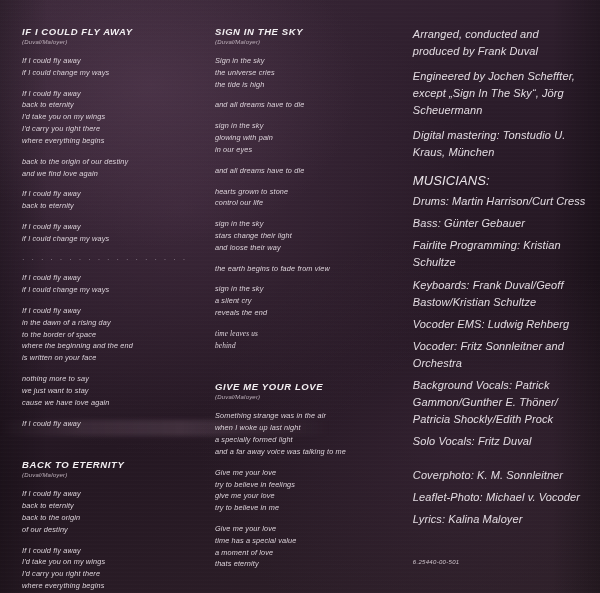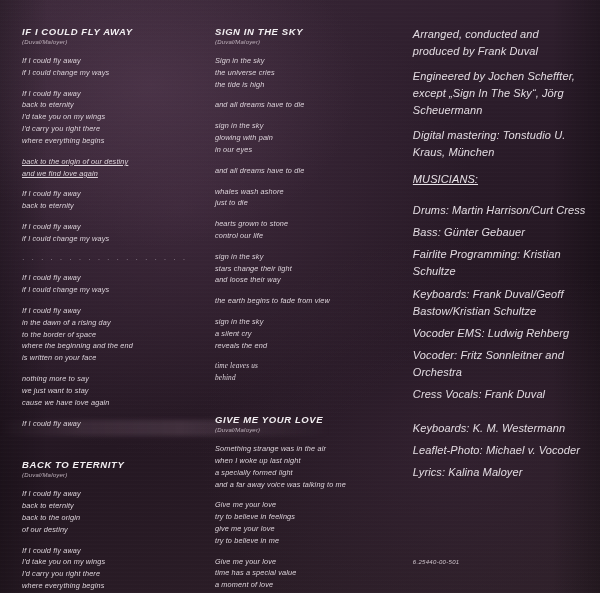--- a/index.html
+++ b/index.html
@@ -102,26 +102,25 @@
   .cred-line {
     font-size: 11px;
     font-style: italic;
     line-height: 1.55;
     color: #e2dbe1;
     margin: 0 0 8px 0;
     letter-spacing: 0.1px;
   }
   .cred-line.tight { margin-bottom: 5px; }
   .cred-head {
-    font-size: 11px;
+    font-size: 13px;
     font-style: italic;
     color: #e9e3e8;
-    margin: 12px 0 17px 0;
+    margin: 12px 0 5px 0;
     letter-spacing: 0.1px;
-    text-decoration: underline;
   }
   .catalog {
     position: absolute;
     left: 0;
     bottom: 8px;
     font-size: 6px;
     font-style: italic;
     color: #cfc5cd;
     letter-spacing: 0.3px;
   }
@@ -141,21 +140,21 @@
       <div class="block">
         <h2 class="song-title">IF I COULD FLY AWAY</h2>
         <div class="credit">(Duval/Maloyer)</div>
         <p class="stanza" style="white-space: pre-line;">If I could fly away
 if I could change my ways</p>
         <p class="stanza" style="white-space: pre-line;">If I could fly away
 back to eternity
 I'd take you on my wings
 I'd carry you right there
 where everything begins</p>
-        <p class="stanza" style="white-space: pre-line; text-decoration: underline;">back to the origin of our destiny
+        <p class="stanza" style="white-space: pre-line;">back to the origin of our destiny
 and we find love again</p>
         <p class="stanza" style="white-space: pre-line;">If I could fly away
 back to eternity</p>
         <p class="stanza" style="white-space: pre-line;">If I could fly away
 if I could change my ways</p>
         <p class="stanza dots">· · · · · · · · · · · · · · · · · ·</p>
         <p class="stanza" style="white-space: pre-line;">If I could fly away
 if I could change my ways</p>
         <p class="stanza" style="white-space: pre-line;">If I could fly away
 in the dawn of a rising day
@@ -189,22 +188,20 @@
         <h2 class="song-title">SIGN IN THE SKY</h2>
         <div class="credit">(Duval/Maloyer)</div>
         <p class="stanza" style="white-space: pre-line;">Sign in the sky
 the universe cries
 the tide is high</p>
         <p class="stanza">and all dreams have to die</p>
         <p class="stanza" style="white-space: pre-line;">sign in the sky
 glowing with pain
 in our eyes</p>
         <p class="stanza">and all dreams have to die</p>
-        <p class="stanza" style="white-space: pre-line;">whales wash ashore
-just to die</p>
         <p class="stanza" style="white-space: pre-line;">hearts grown to stone
 control our life</p>
         <p class="stanza" style="white-space: pre-line;">sign in the sky
 stars change their light
 and loose their way</p>
         <p class="stanza">the earth begins to fade from view</p>
         <p class="stanza" style="white-space: pre-line;">sign in the sky
 a silent cry
 reveals the end</p>
         <p class="stanza" style="white-space: pre-line; font-family: Liberation Serif, serif;">time leaves us
@@ -237,24 +234,26 @@
 except „Sign In The Sky“, Jörg Scheuermann</p>
       <p class="cred-line">Digital mastering: Tonstudio U. Kraus, München</p>
 
       <p class="cred-head">MUSICIANS:</p>
       <p class="cred-line tight">Drums: Martin Harrison/Curt Cress</p>
       <p class="cred-line tight">Bass: Günter Gebauer</p>
       <p class="cred-line tight">Fairlite Programming: Kristian Schultze</p>
       <p class="cred-line tight">Keyboards: Frank Duval/Geoff Bastow/Kristian Schultze</p>
       <p class="cred-line tight">Vocoder EMS: Ludwig Rehberg</p>
       <p class="cred-line tight">Vocoder: Fritz Sonnleitner and Orchestra</p>
-      <p class="cred-line tight">Cress Vocals: Frank Duval</p>
+      <p class="cred-line tight" style="white-space: pre-line;">Background Vocals: Patrick Gammon/Gunther E. Thöner/
+Patricia Shockly/Edith Prock</p>
+      <p class="cred-line tight">Solo Vocals: Fritz Duval</p>
 
       <div class="spacer-12"></div>
-      <p class="cred-line tight">Keyboards: K. M. Westermann</p>
+      <p class="cred-line tight">Coverphoto: K. M. Sonnleitner</p>
       <p class="cred-line tight">Leaflet-Photo: Michael v. Vocoder</p>
       <p class="cred-line tight">Lyrics: Kalina Maloyer</p>
 
       <div class="catalog">6.25440-00-501</div>
     </div>
 
   </div>
 </div>
 
 </body></html>

